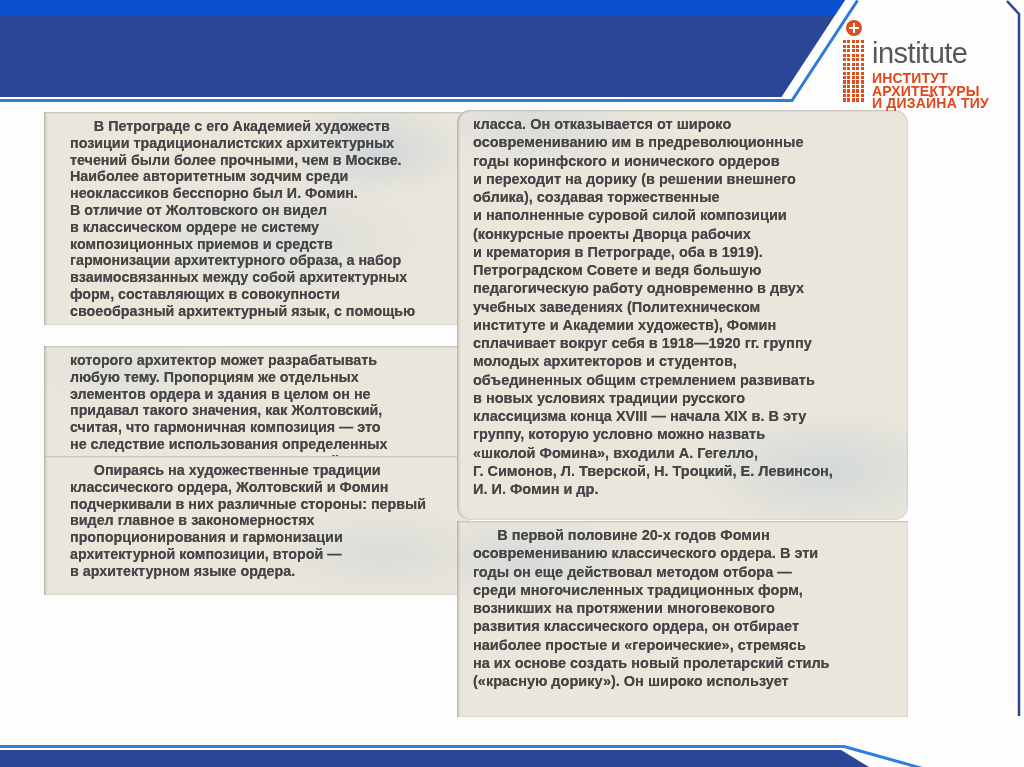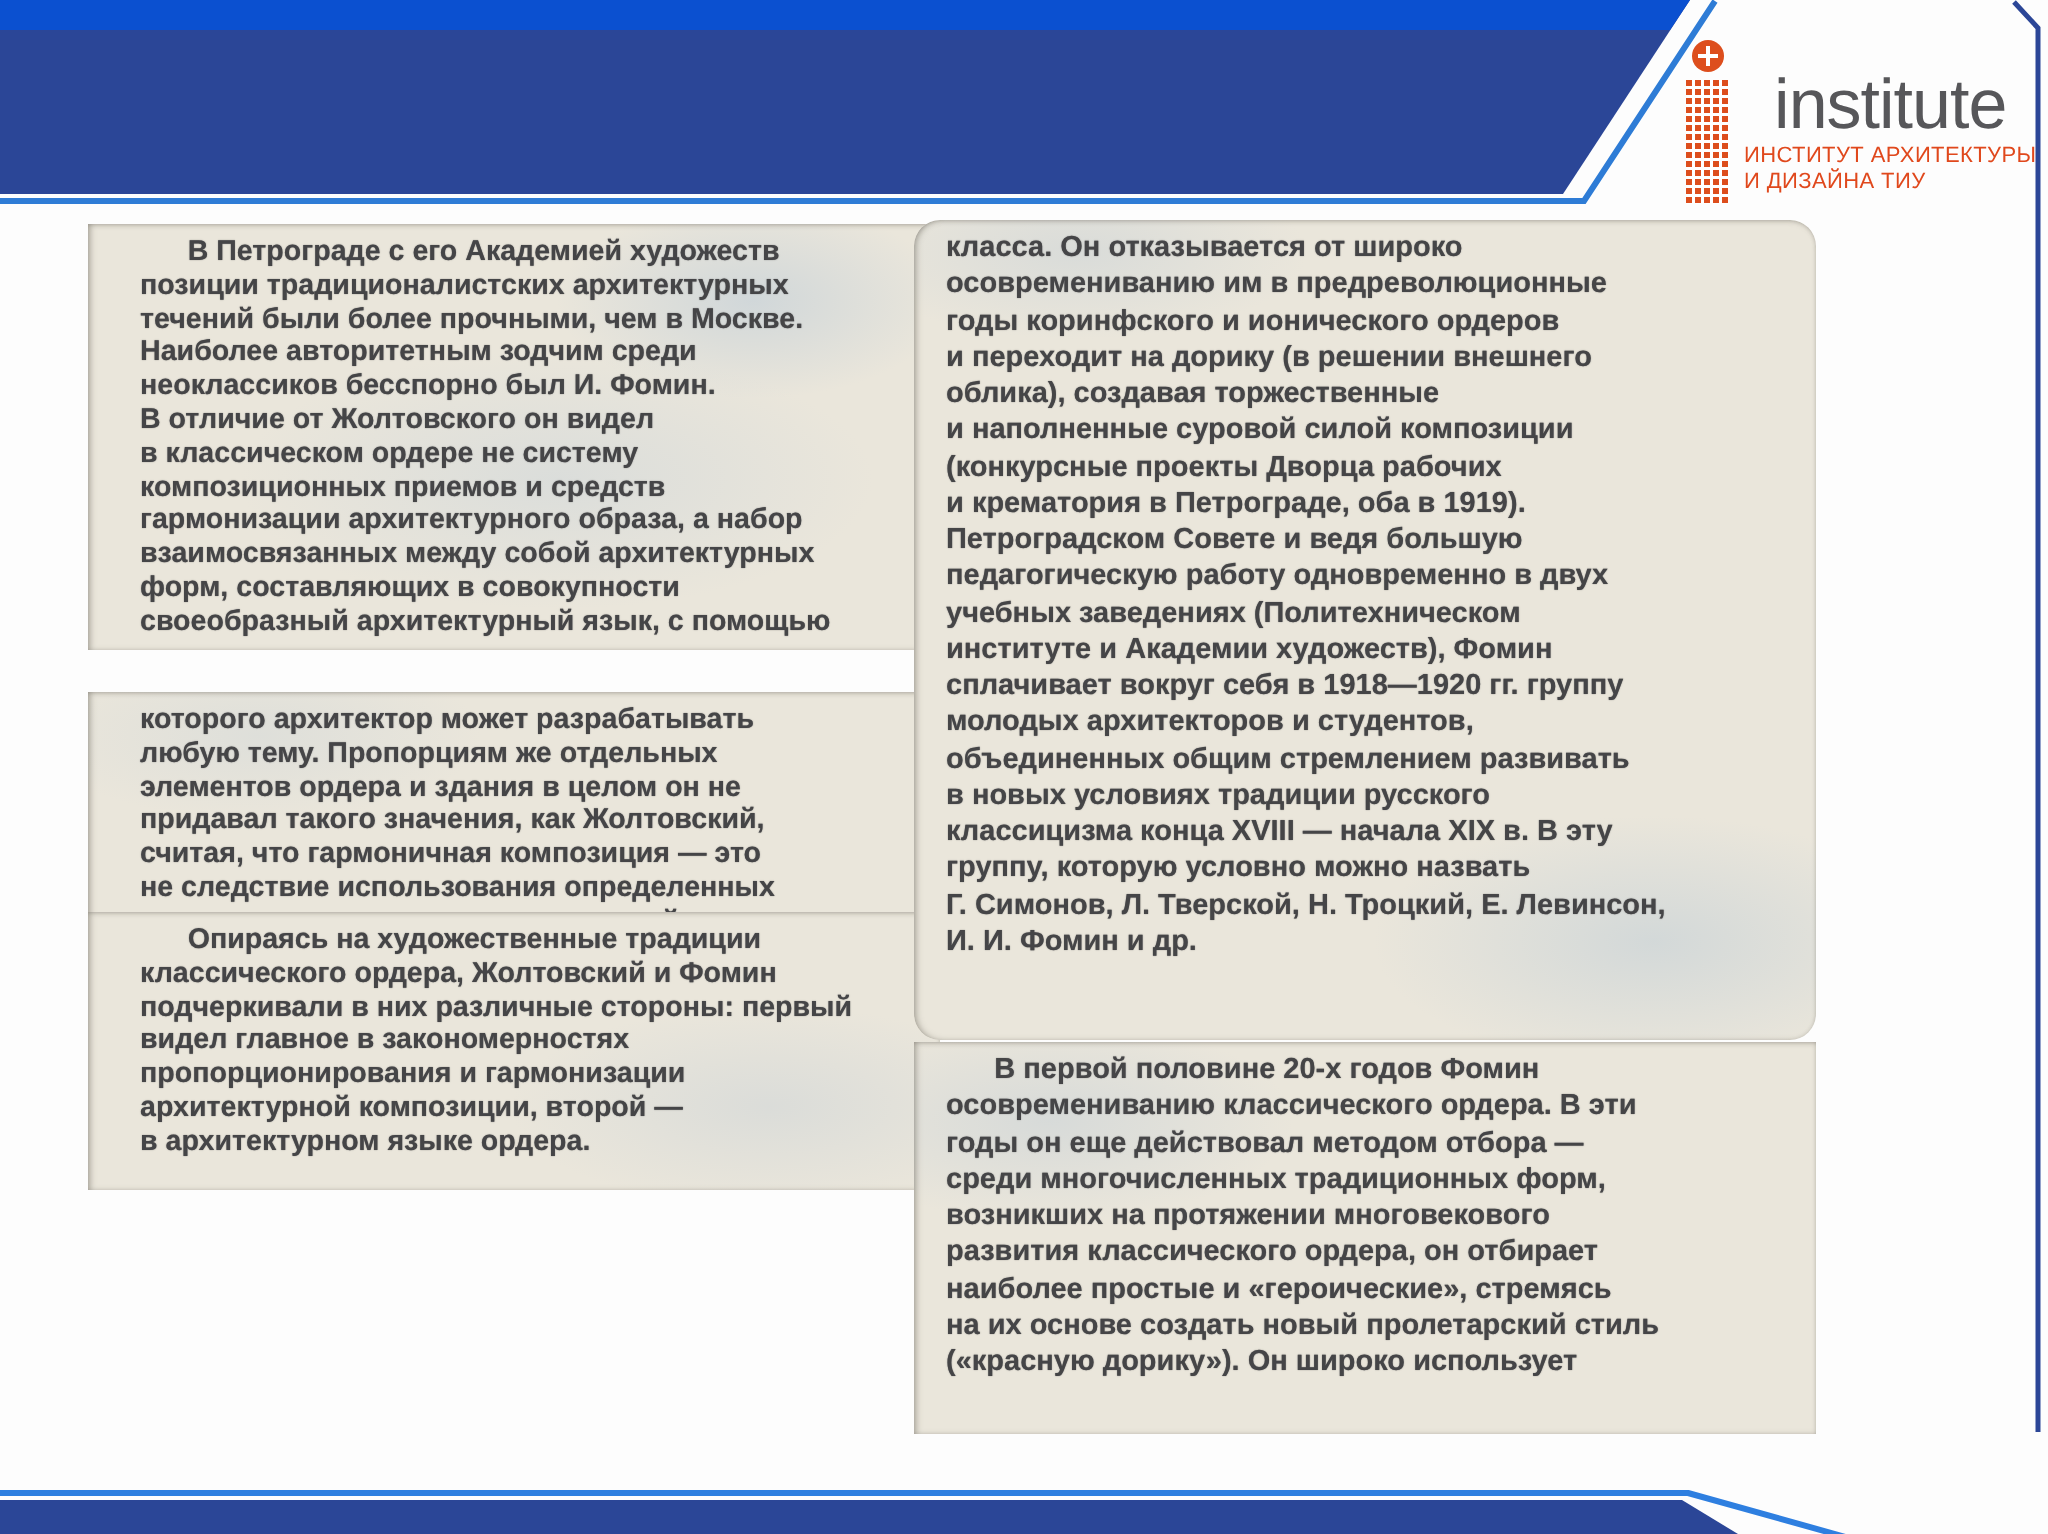--- a/index.html
+++ b/index.html
@@ -21,22 +21,22 @@
   .fig-v{position:absolute;left:7px;top:3px;width:2px;height:10px;background:#fff;}
   .fig-h{position:absolute;left:3px;top:7px;width:10px;height:2px;background:#fff;}
   .logo-column{
     width:22px;height:62px;
     background-image:
       repeating-linear-gradient(to bottom, transparent 0 3px, #fff 3px 4.5px),
       repeating-linear-gradient(to right, #dd4e1d 0 3px, #fff 3px 4.5px);
     background-color:#dd4e1d;
   }
   .logo-text{padding-top:18px;}
-  .brand{font-size:35px;line-height:30px;color:#57575a;letter-spacing:-0.5px;margin-bottom:4px;text-align:center;}
-  .sub{font-size:11px;font-weight:400;color:#e0481c;line-height:12.5px;letter-spacing:0.2px;}
+  .brand{font-size:29px;line-height:30px;color:#57575a;letter-spacing:-0.5px;margin-bottom:4px;}
+  .sub{font-size:14px;font-weight:700;color:#e0481c;line-height:12.5px;letter-spacing:0.2px;}
   
   .scan{
     position:absolute;overflow:hidden;
     background-color:#eae6db;
     color:#454547;font-weight:700;
     text-shadow:0 0 .6px rgba(70,70,72,.75);
     box-shadow:inset 2px 0 3px -1px rgba(100,95,85,.5), inset 0 2px 3px -2px rgba(100,95,85,.35), inset -1px 0 2px -1px rgba(100,95,85,.3);
   }
   .scan div{white-space:pre;}
   .left-col{font-size:14.3px;line-height:16.8px;padding:6px 6px 0 26px;}
@@ -128,20 +128,21 @@
     <div>Петроградском Совете и ведя большую</div>
     <div>педагогическую работу одновременно в двух</div>
     <div>учебных заведениях (Политехническом</div>
     <div>институте и Академии художеств), Фомин</div>
     <div>сплачивает вокруг себя в 1918—1920 гг. группу</div>
     <div>молодых архитекторов и студентов,</div>
     <div>объединенных общим стремлением развивать</div>
     <div>в новых условиях традиции русского</div>
     <div>классицизма конца XVIII — начала XIX в. В эту</div>
     <div>группу, которую условно можно назвать</div>
+    <div>«школой Фомина», входили А. Гегелло,</div>
     <div>Г. Симонов, Л. Тверской, Н. Троцкий, Е. Левинсон,</div>
     <div>И. И. Фомин и др.</div>
   </div>
 <div class="scan right-col b5">
     <div>      В первой половине 20-х годов Фомин</div>
     <div>осовремениванию классического ордера. В эти</div>
     <div>годы он еще действовал методом отбора —</div>
     <div>среди многочисленных традиционных форм,</div>
     <div>возникших на протяжении многовекового</div>
     <div>развития классического ордера, он отбирает</div>

